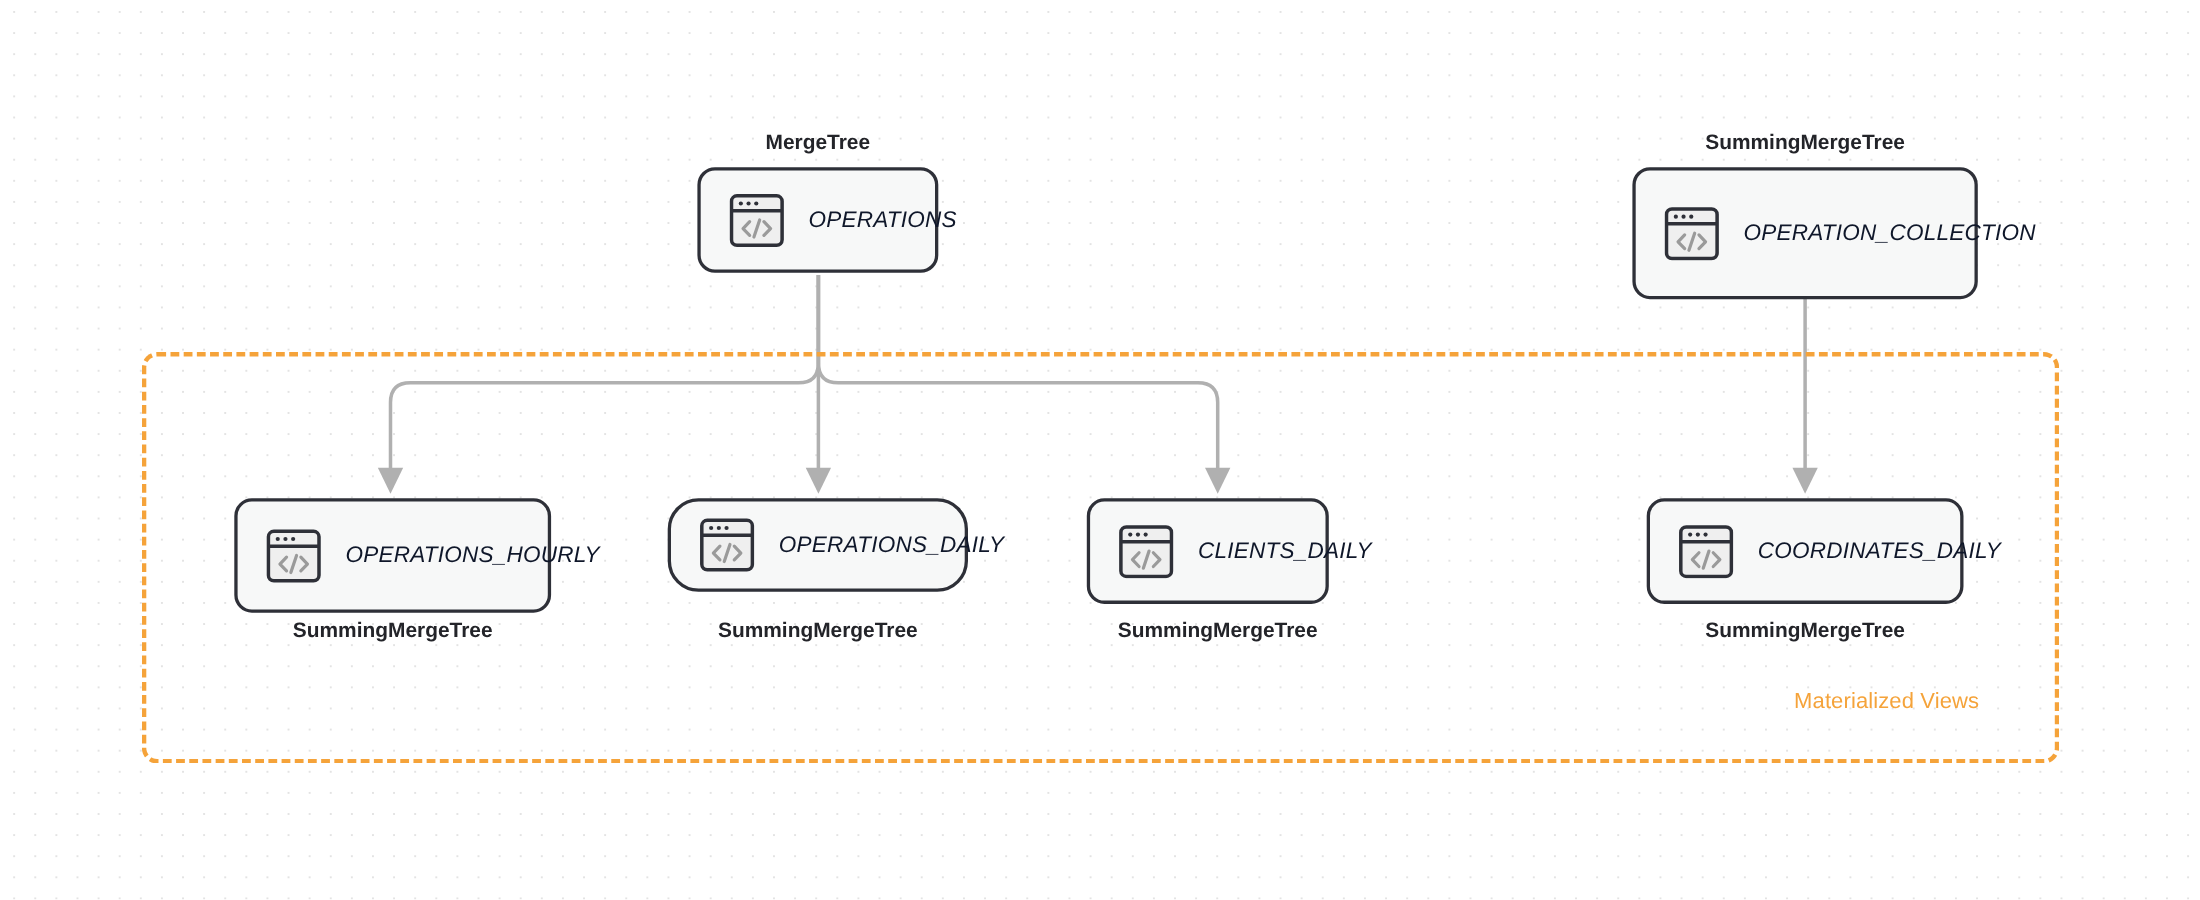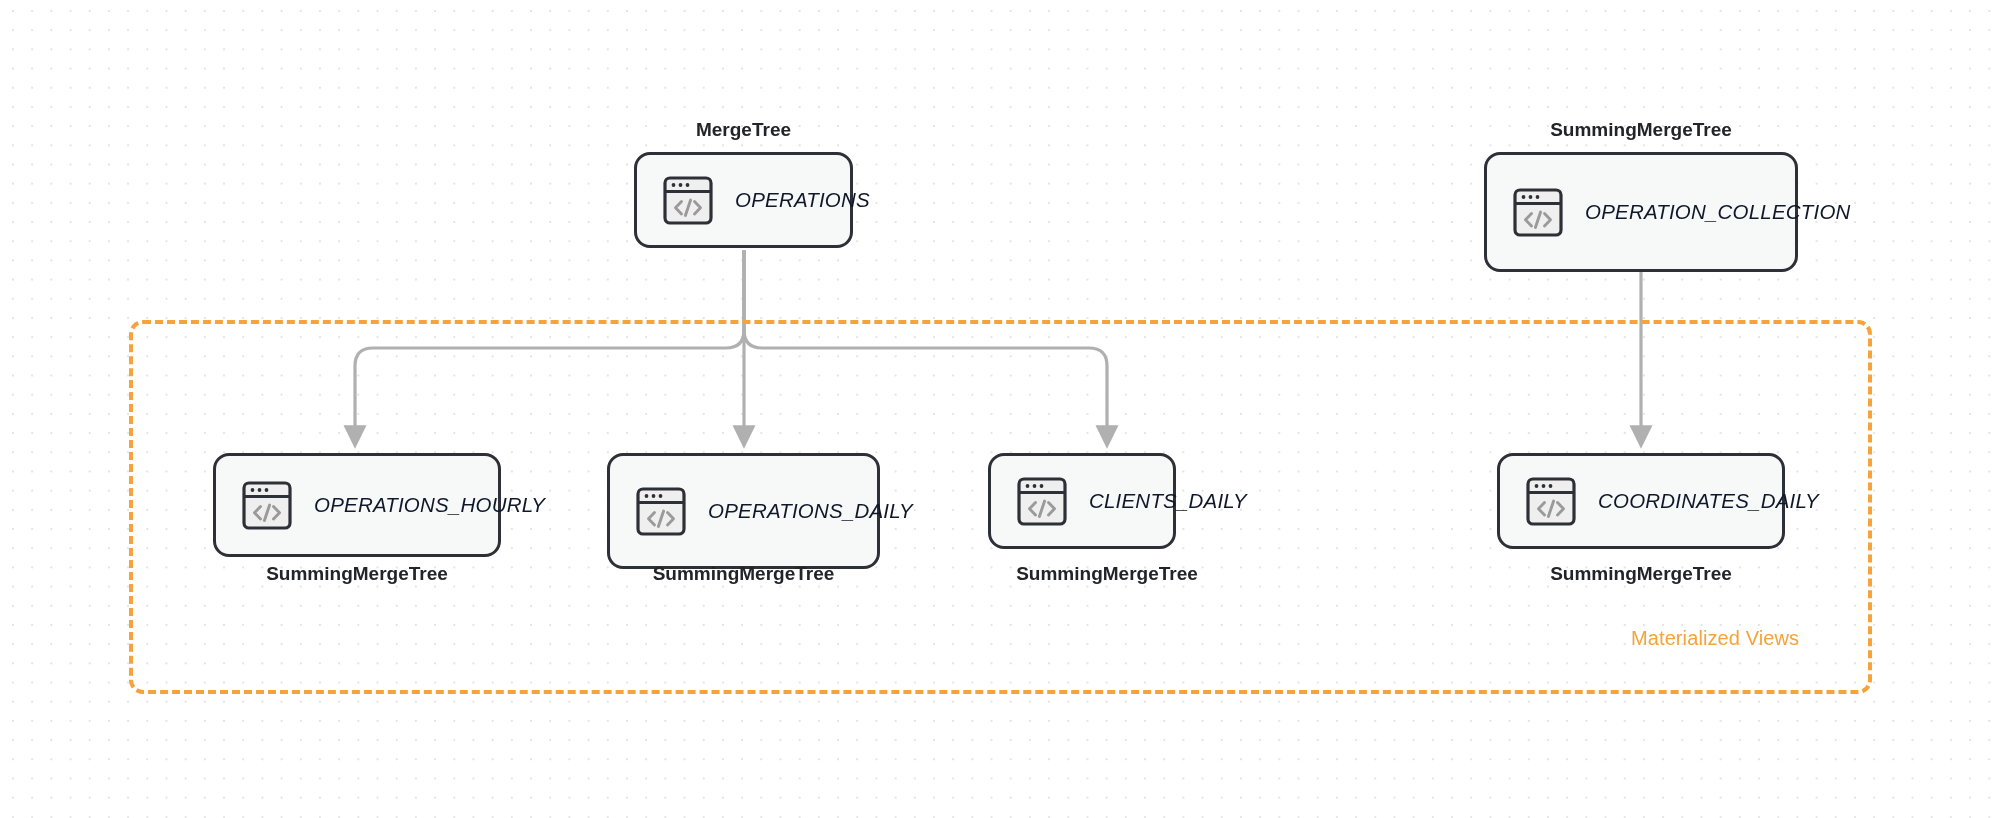--- a/index.html
+++ b/index.html
@@ -165,39 +165,39 @@
     <path d="M18.5,25.5 L12.5,31.8 L18.5,38"></path>
     <path d="M31.5,25.5 L37.5,31.8 L31.5,38"></path>
     <path d="M27.6,24 L22.4,39.5"></path>
   </g>
 </svg>
           <span class="node-title">OPERATIONS_HOURLY</span>
         </div>
         <div class="node-engine below" style="width: 288px; left: 0px; top: 110px;">SummingMergeTree</div>
       </div>
       <div class="node" style="left: 607px; top: 453px; width: 273px; height: 96px;">
-        <div class="node-box" style="width: 273px; height: 116px;">
+        <div class="node-box" style="width: 273px; height: 85px; border-radius: 28px;">
 <svg class="node-icon" viewBox="0 0 50 49" xmlns="http://www.w3.org/2000/svg">
   <rect x="2" y="2" width="46" height="45" rx="5" ry="5" fill="#efefef" stroke="#2e3038" stroke-width="3.2"></rect>
   <path d="M2.2,15.5 L47.8,15.5" stroke="#2e3038" stroke-width="3.2"></path>
   <circle cx="10.5" cy="9" r="1.9" fill="#2e3038"></circle>
   <circle cx="17.5" cy="9" r="1.9" fill="#2e3038"></circle>
   <circle cx="24.5" cy="9" r="1.9" fill="#2e3038"></circle>
   <g fill="none" stroke="#9a9a9a" stroke-width="2.9" stroke-linecap="round" stroke-linejoin="round">
     <path d="M18.5,25.5 L12.5,31.8 L18.5,38"></path>
     <path d="M31.5,25.5 L37.5,31.8 L31.5,38"></path>
     <path d="M27.6,24 L22.4,39.5"></path>
   </g>
 </svg>
           <span class="node-title">OPERATIONS_DAILY</span>
         </div>
         <div class="node-engine below" style="width: 273px; left: 0px; top: 110px;">SummingMergeTree</div>
       </div>
       <div class="node" style="left: 988px; top: 453px; width: 238px; height: 96px;">
-        <div class="node-box" style="width: 188px; height: 96px;">
+        <div class="node-box" style="width: 220px; height: 96px;">
 <svg class="node-icon" viewBox="0 0 50 49" xmlns="http://www.w3.org/2000/svg">
   <rect x="2" y="2" width="46" height="45" rx="5" ry="5" fill="#efefef" stroke="#2e3038" stroke-width="3.2"></rect>
   <path d="M2.2,15.5 L47.8,15.5" stroke="#2e3038" stroke-width="3.2"></path>
   <circle cx="10.5" cy="9" r="1.9" fill="#2e3038"></circle>
   <circle cx="17.5" cy="9" r="1.9" fill="#2e3038"></circle>
   <circle cx="24.5" cy="9" r="1.9" fill="#2e3038"></circle>
   <g fill="none" stroke="#9a9a9a" stroke-width="2.9" stroke-linecap="round" stroke-linejoin="round">
     <path d="M18.5,25.5 L12.5,31.8 L18.5,38"></path>
     <path d="M31.5,25.5 L37.5,31.8 L31.5,38"></path>
     <path d="M27.6,24 L22.4,39.5"></path>

